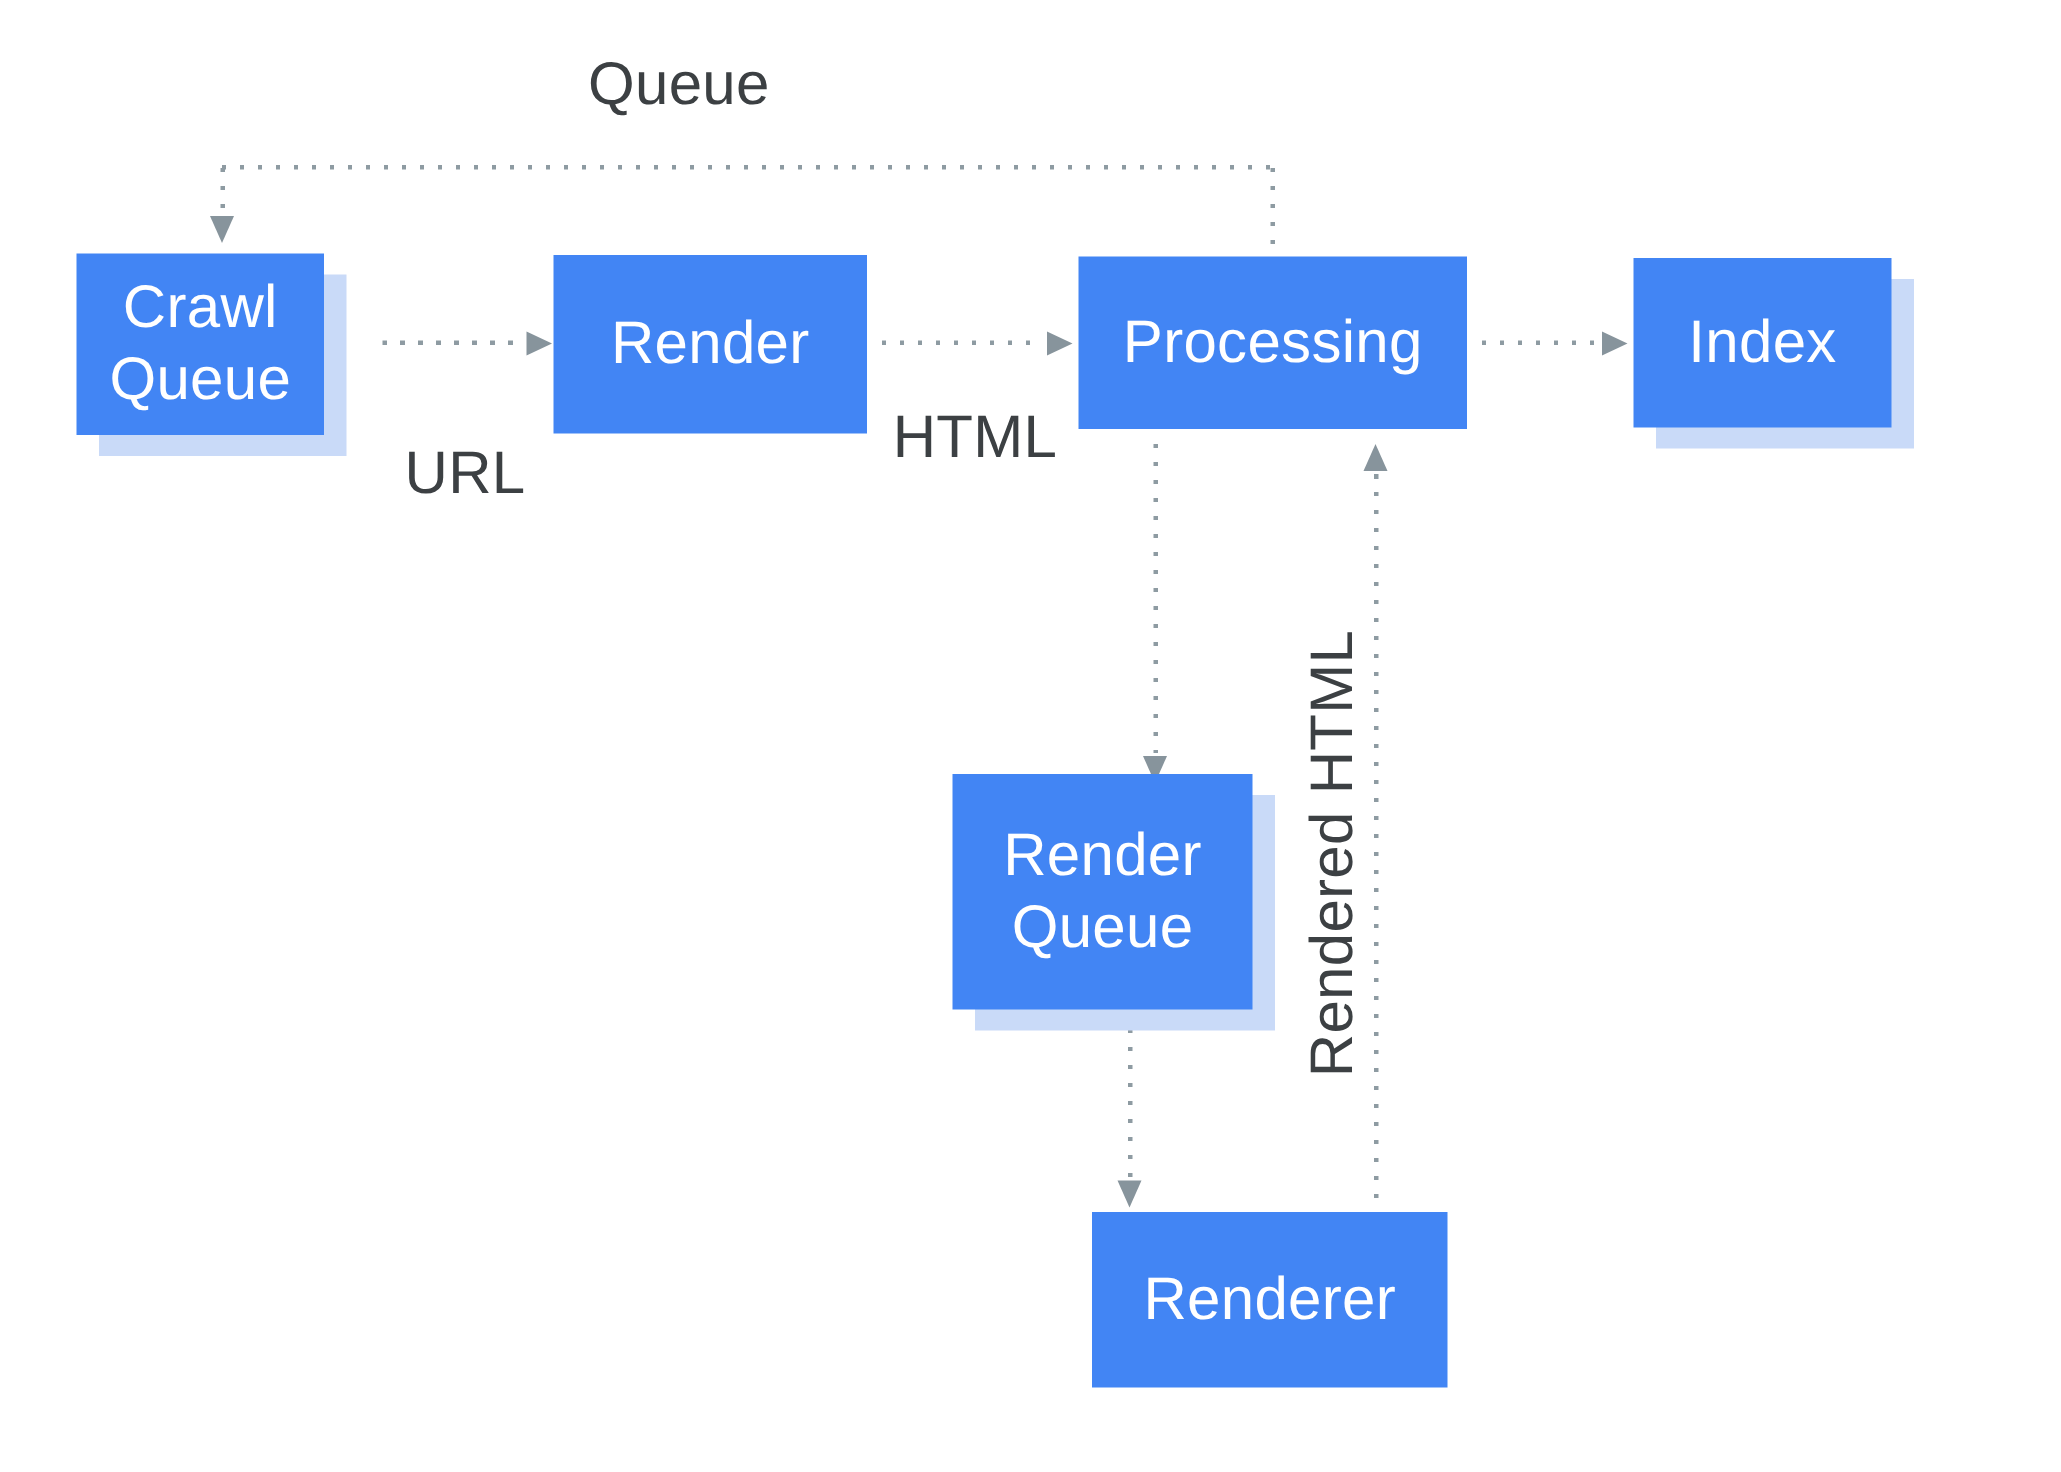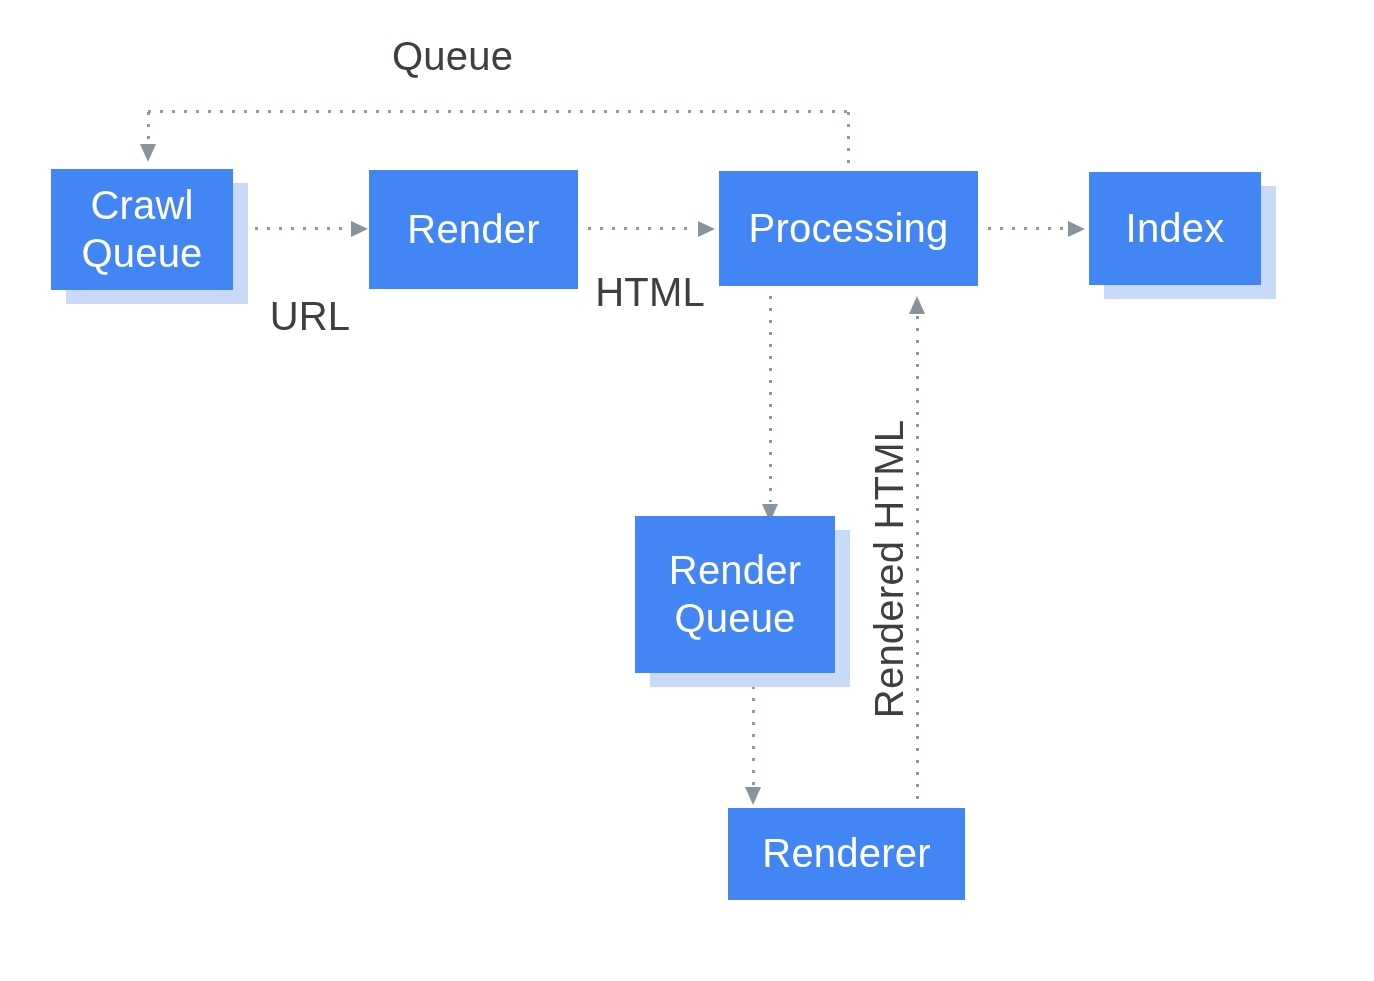--- a/index.html
+++ b/index.html
@@ -22,26 +22,26 @@
     align-items: center;
     justify-content: center;
     text-align: center;
     font-size: 40px;
     line-height: 1.18;
     letter-spacing: 0.2px;
   }
   .node.shadowed {
     box-shadow: 15px 14px 0 0 var(--node-shadow, #c9daf8);
   }
-  .n-crawl-queue  { left: 51px;   top: 169px; width: 182px; height: 121px; }
+  .n-crawl-queue  { left: 51px;   top: 169px; width: 165px; height: 121px; }
   .n-crawler      { left: 369px;  top: 170px; width: 209px; height: 119px; }
   .n-processing   { left: 719px;  top: 171px; width: 259px; height: 115px; }
   .n-index        { left: 1089px; top: 172px; width: 172px; height: 113px; }
   .n-render-queue { left: 635px;  top: 516px; width: 200px; height: 157px; }
-  .n-renderer     { left: 728px;  top: 808px; width: 237px; height: 92px; }
+  .n-renderer     { left: 728px;  top: 808px; width: 237px; height: 117px; }
 
   .h-line {
     position: absolute;
     height: 3px;
     background-image: repeating-linear-gradient(to right,
       var(--connector-dot, #8e9ba2) 0 3px, transparent 3px 12px);
   }
   .v-line {
     position: absolute;
     width: 3px;

